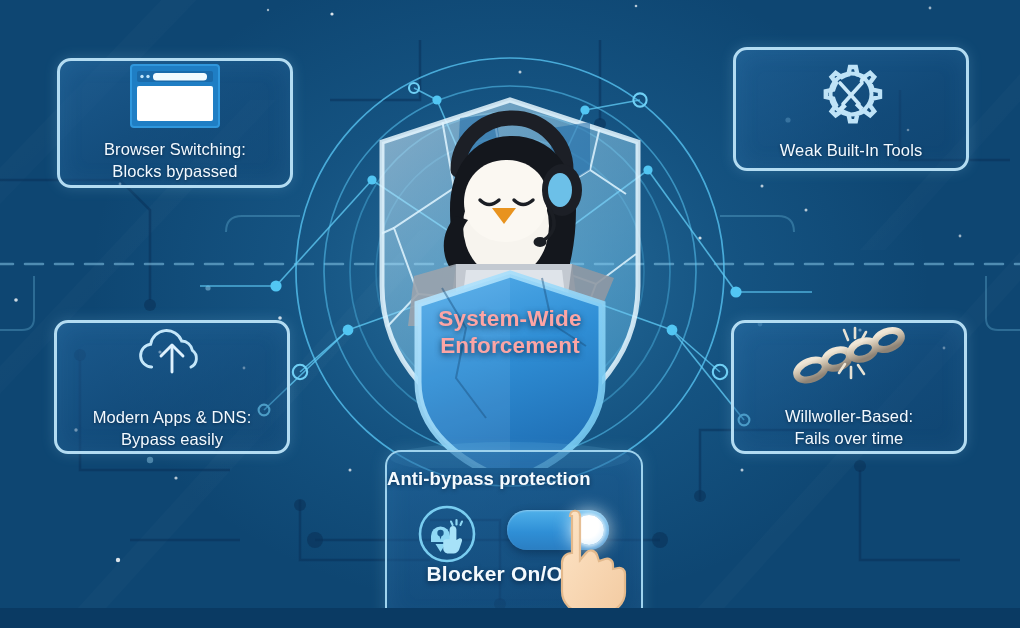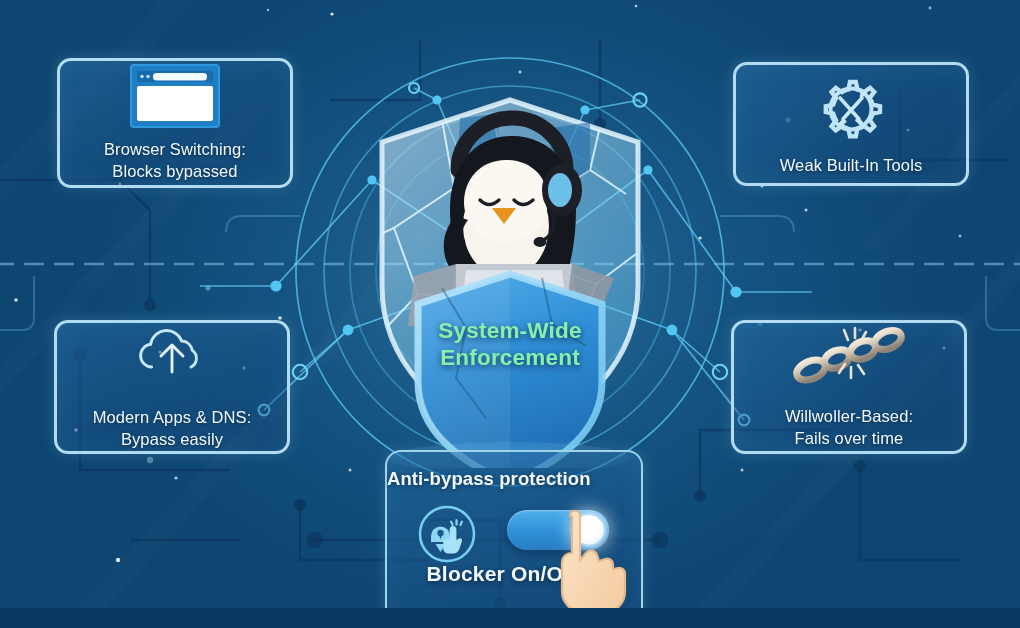--- a/index.html
+++ b/index.html
@@ -49,41 +49,41 @@
     letter-spacing: .1px;
     text-shadow: 0 1px 3px rgba(0,20,40,0.55);
     white-space: pre-line;
   }
   .card .card-icon {
     display: block;
     margin-bottom: 8px;
   }
 
   #card-browser   { left: 57px;  top: 58px;  width: 236px; height: 130px; }
-  #card-tools     { left: 733px; top: 62px;  width: 236px; height: 124px; }
+  #card-tools     { left: 733px; top: 47px;  width: 236px; height: 124px; }
   #card-dns       { left: 54px;  top: 320px; width: 236px; height: 134px; gap: 20px; }
   #card-will      { left: 731px; top: 320px; width: 236px; height: 134px; }
 
   #card-browser .card-label { margin-top: 2px; }
   #card-dns .card-label     { margin-top: 4px; }
   #card-will .card-label    { margin-top: 10px; }
 
   
   #center {
     position: absolute;
     left: 290px; top: 78px;
     width: 440px; height: 390px;
   }
   #shield-svg { position: absolute; left: 0; top: 0; width: 440px; height: 390px; }
   #shield-text {
     position: absolute;
-    left: 0; top: 240px;
+    left: 0; top: 228px;
     width: 440px;
     text-align: center;
-    color: #86efac;
+    color: #fca5a5;
     font-size: 22.5px;
     font-weight: bold;
     line-height: 1.18;
     letter-spacing: .2px;
     text-shadow: 0 2px 6px rgba(3,30,58,0.75);
     white-space: pre-line;
     pointer-events: none;
   }
 
   

